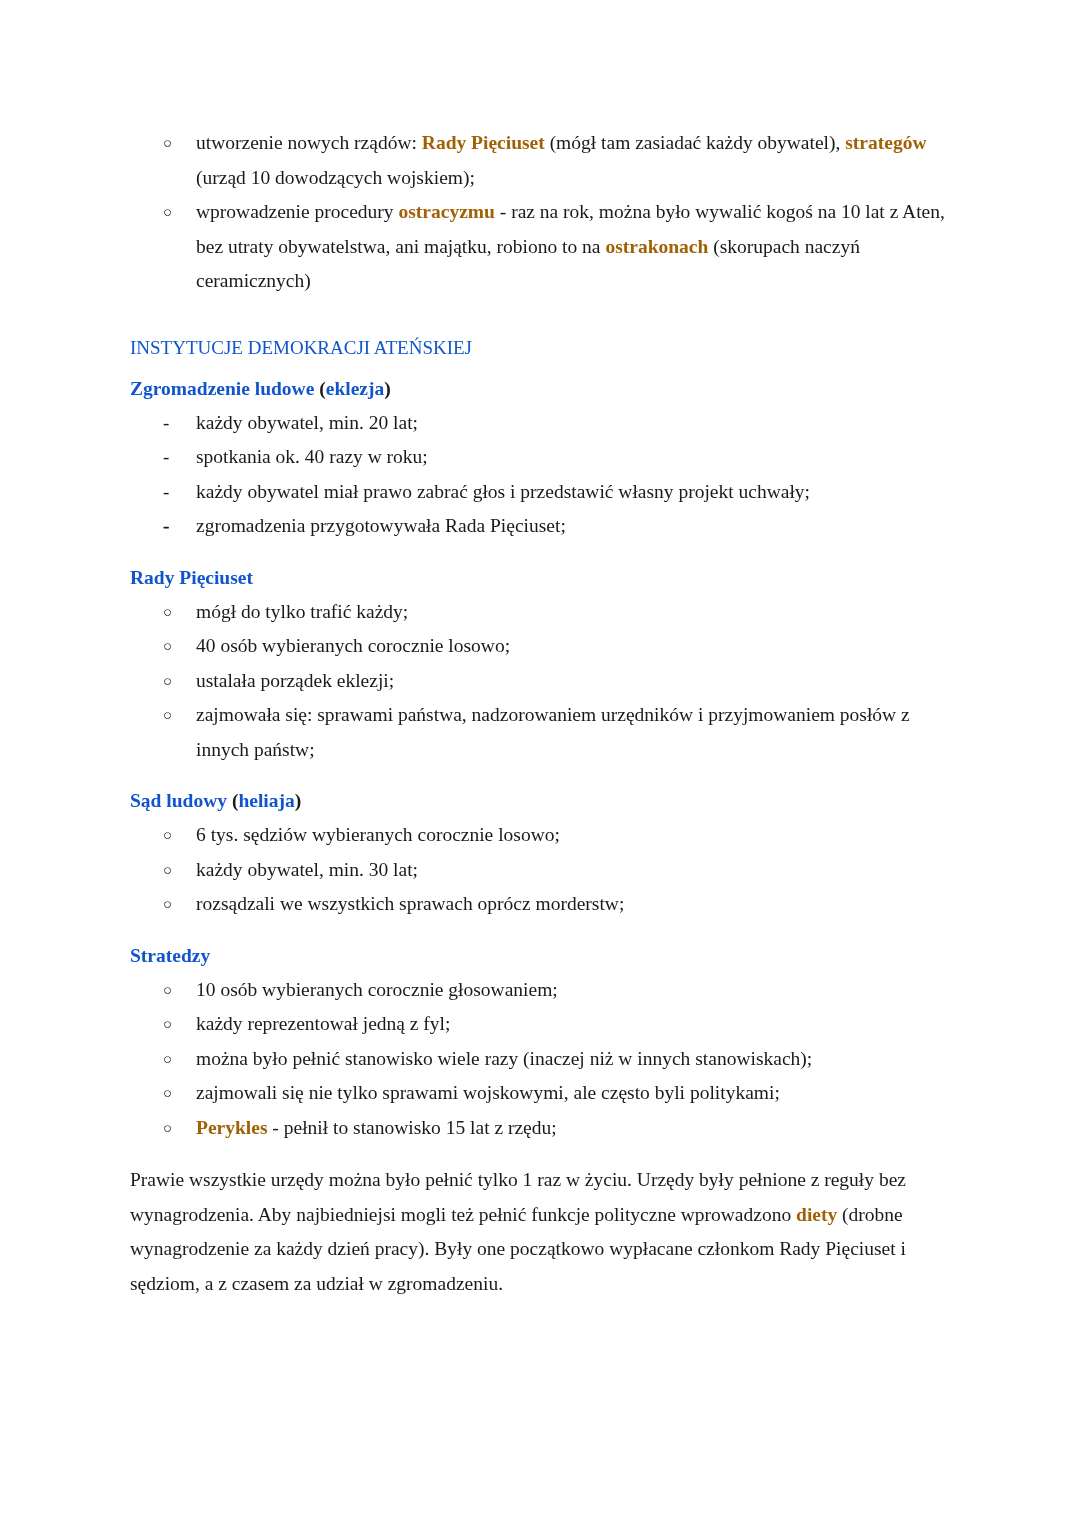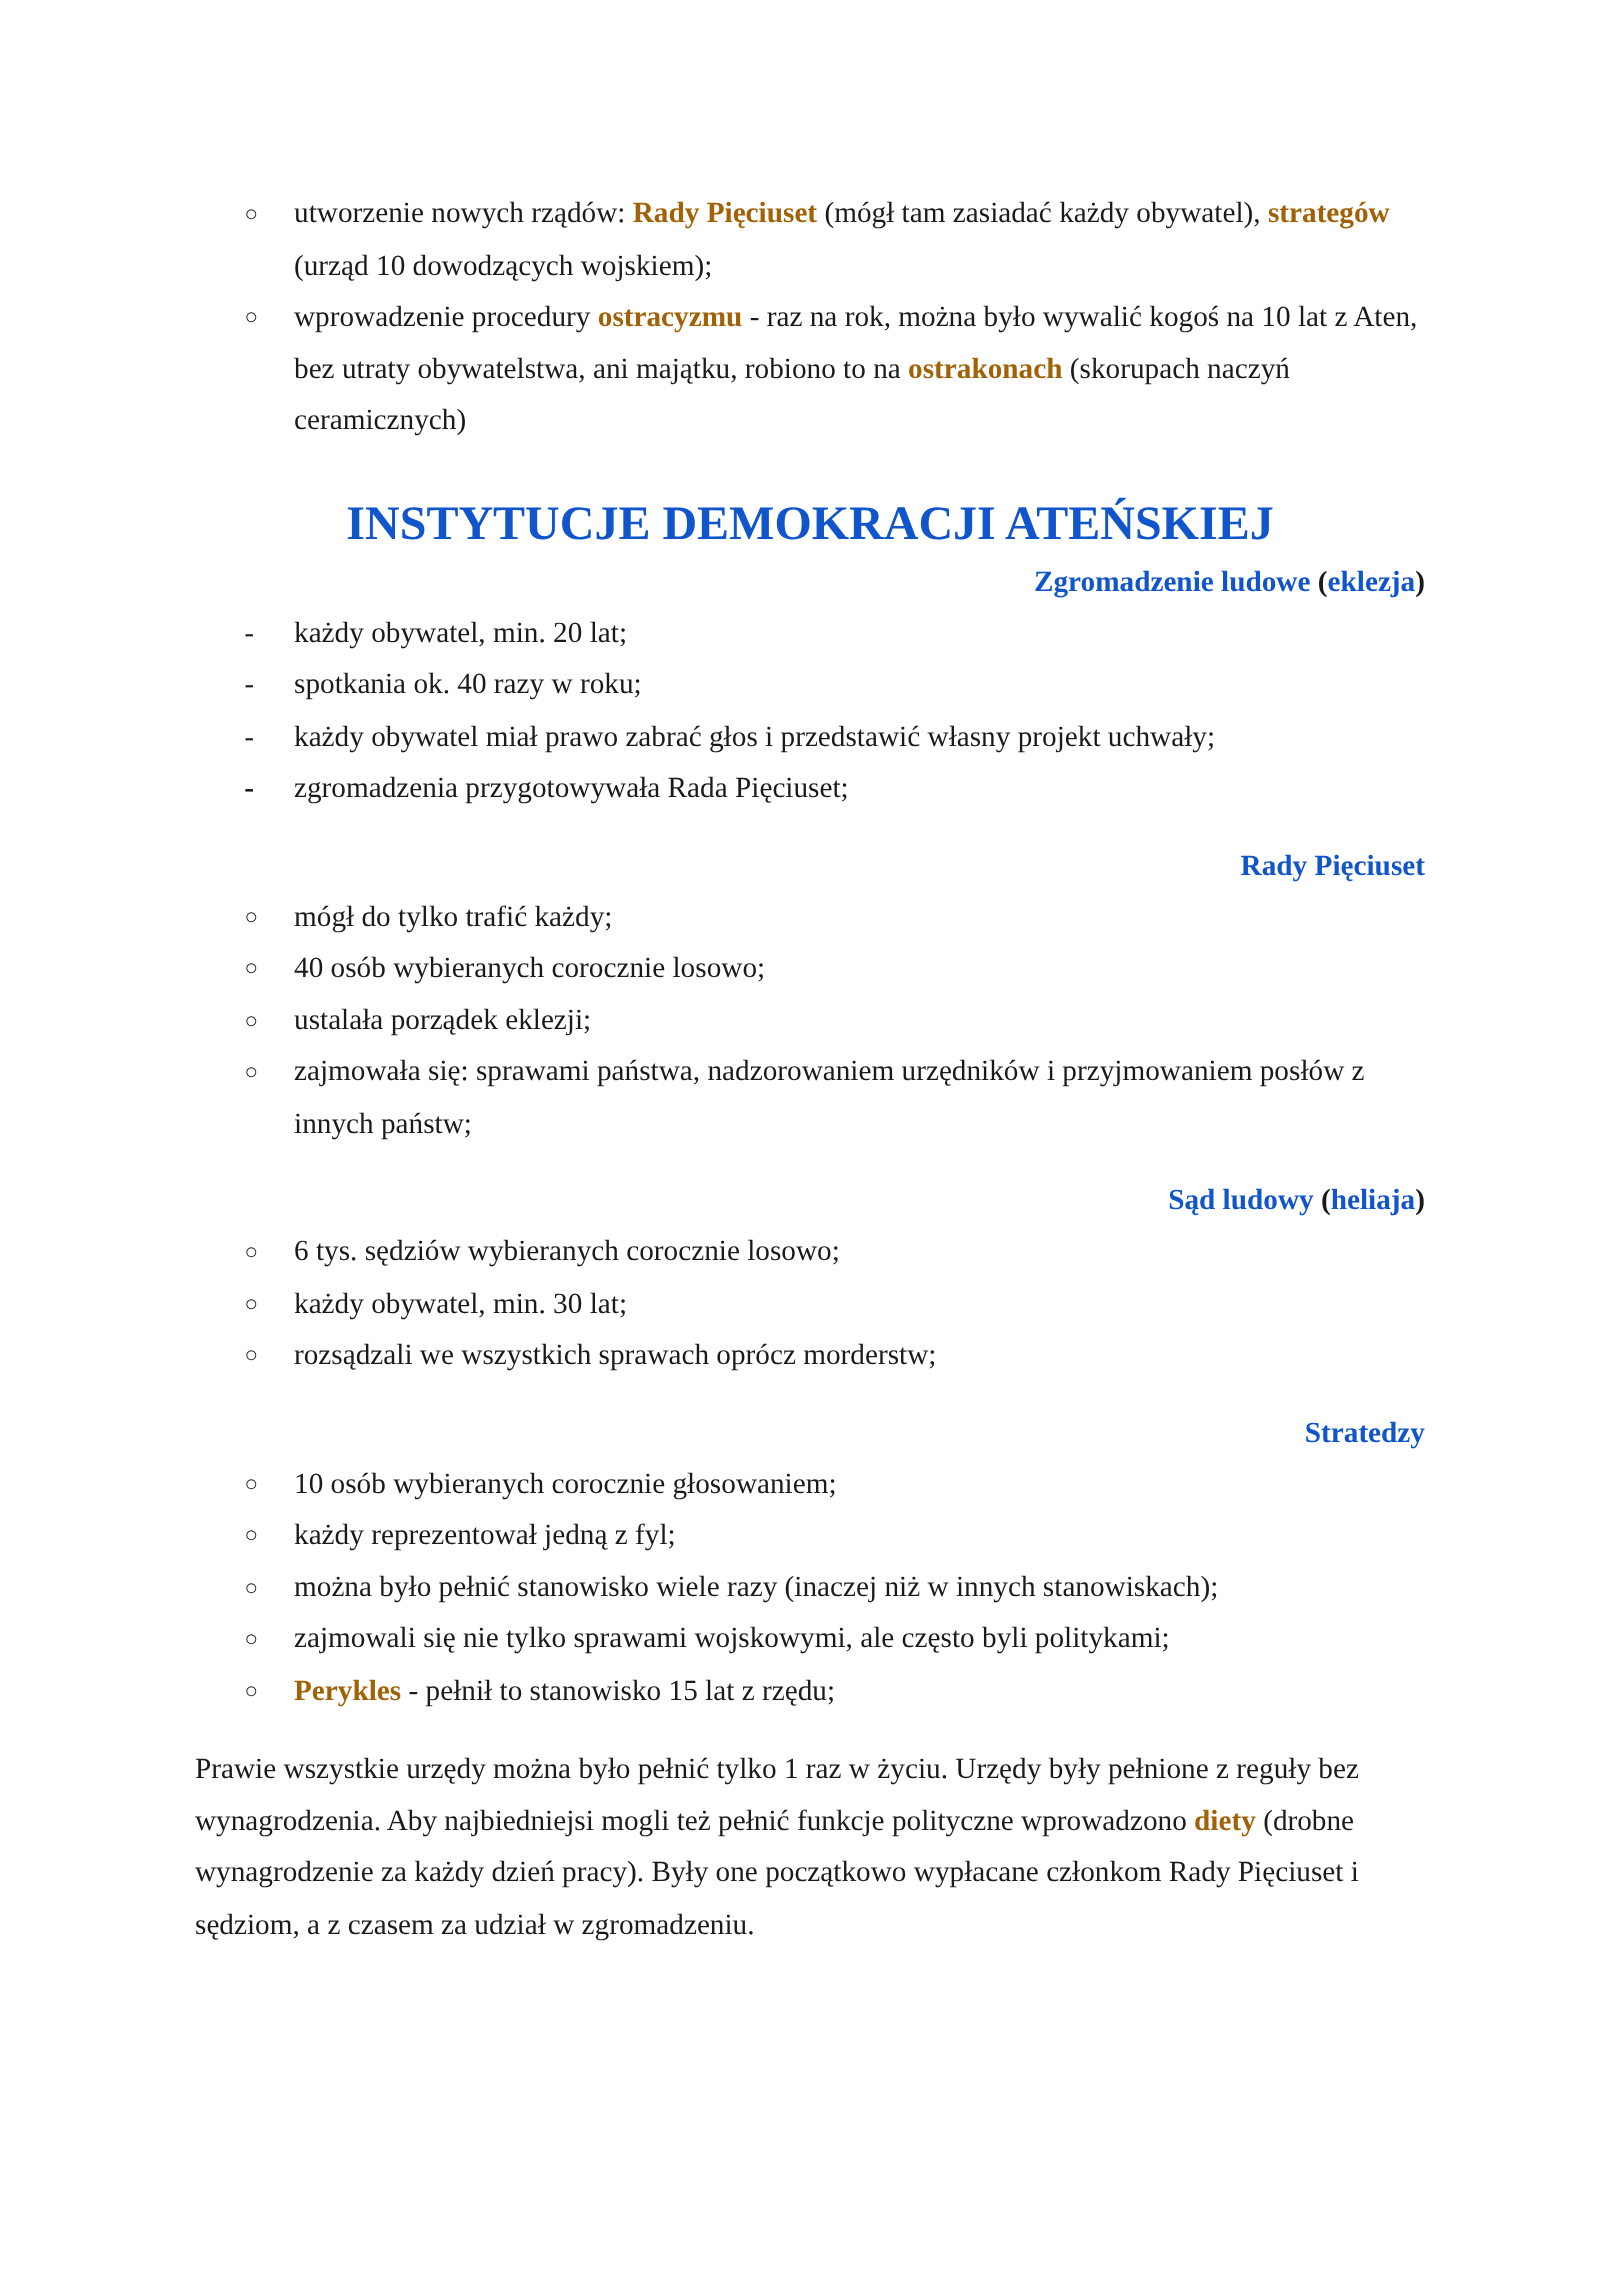--- a/index.html
+++ b/index.html
@@ -9,26 +9,26 @@
   }
   .page { position: absolute; left: 130px; top: 126px; width: 820px; }
   .blue { color: #a16207; font-weight: bold; }
   .line { font-size: 19.5px; line-height: 34.5px; }
   .bullet-item { position: relative; padding-left: 66px; }
   .bullet-item .marker {
     position: absolute; left: 33px; top: 0; font-size: 15px; line-height: 34.5px;
   }
   .dash-item .marker { left: 33px; font-size: 19px; }
   h1 {
-    margin: 0; font-family: "Liberation Serif", serif; font-weight: bold;
-    font-size: 32px; color: #1155cc; line-height: 32px; text-align: center;
+    margin: 0; font-family: "Liberation Serif", serif; font-weight: normal;
+    font-size: 19px; color: #1155cc; line-height: 32px;
   }
   h2 {
     margin: 0; font-family: "Liberation Serif", serif; font-weight: bold;
-    font-size: 19.5px; color: #1155cc; line-height: 34px; text-align: right;
+    font-size: 19.5px; color: #1155cc; line-height: 34px;
   }
   .paren { color: #1a1a1a; }
   ul { list-style: none; margin: 0; padding: 0; }
   p { margin: 0; }
 </style>
 </head>
 <body>
 
 <div class="page">
 

